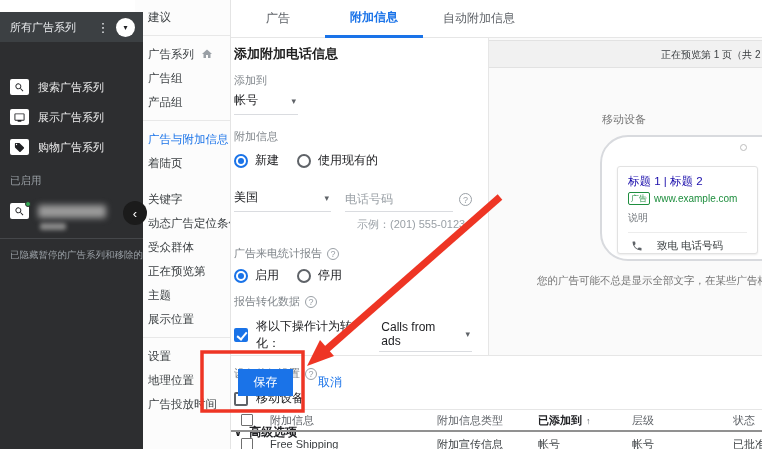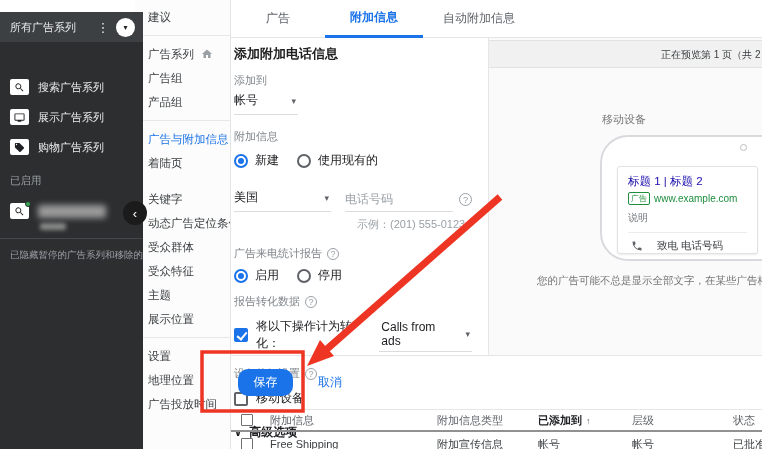--- a/index.html
+++ b/index.html
@@ -112,21 +112,21 @@
   .ad-desc { font-size:10px; color:#70757a; margin-top:6px; }
   .ad-callrow { display:flex; align-items:center; border-top:1px solid #ececec; margin-top:7px; height:27px; }
   .ad-callrow svg { width:12px; height:12px; fill:#5f6368; margin-left:3px; }
   .ad-calltext { font-size:10.5px; color:#3c4043; margin-left:14px; white-space:nowrap; }
   .preview-caption { position:absolute; left:48px; top:236px; font-size:10.5px; color:#757575; white-space:nowrap; }
 
   
   .actions { position:absolute; top:356px; left:0; width:531px; height:54px; display:flex; align-items:center;
     border-bottom:1px solid #e6e6e6; }
   .save-btn { margin-left:7px; width:55px; height:27px; background:#1a73e8; color:#fff; border:none;
-    border-radius:10px; font-size:12px; font-family:inherit; cursor:pointer; }
+    border-radius:0; font-size:12px; font-family:inherit; cursor:pointer; }
   .cancel-btn { margin-left:25px; background:none; border:none; color:#1a73e8; font-size:12px;
     font-family:inherit; cursor:pointer; }
 
   
   .ext-table { position:absolute; top:410px; left:0; width:531px; }
   .t-row { display:grid; grid-template-columns:39px 167px 101px 94px 101px 1fr; align-items:center; height:22px; }
   .t-head { color:#5f6368; font-size:11px; border-bottom:2px solid #919191; }
   .t-head .sorted { color:#202124; font-weight:bold; }
   .sort-arrow { font-size:9px; color:#5f6368; margin-left:4px; font-weight:normal; }
   .t-cb { width:12px; height:12px; border:1.5px solid #6f6f6f; border-radius:1px; margin-left:10px; cursor:pointer; }
@@ -204,21 +204,21 @@
         </svg>
     </div>
     <div class="nav-item"><span>广告组</span></div>
     <div class="nav-item"><span>产品组</span></div>
     <div class="nav-divider"></div>
     <div class="nav-item active"><span>广告与附加信息</span></div>
     <div class="nav-item"><span>着陆页</span></div>
     <div class="nav-item nav-gap"><span>关键字</span></div>
     <div class="nav-item"><span>动态广告定位条件</span></div>
     <div class="nav-item"><span>受众群体</span></div>
-    <div class="nav-item"><span>受众特征</span></div>
+    <div class="nav-item"><span>正在预览第</span></div>
     <div class="nav-item"><span>主题</span></div>
     <div class="nav-item"><span>展示位置</span></div>
     <div class="nav-divider"></div>
     <div class="nav-item"><span>设置</span></div>
     <div class="nav-item"><span>地理位置</span></div>
     <div class="nav-item"><span>广告投放时间</span></div>
   </nav>
 
   <main class="content">
 

